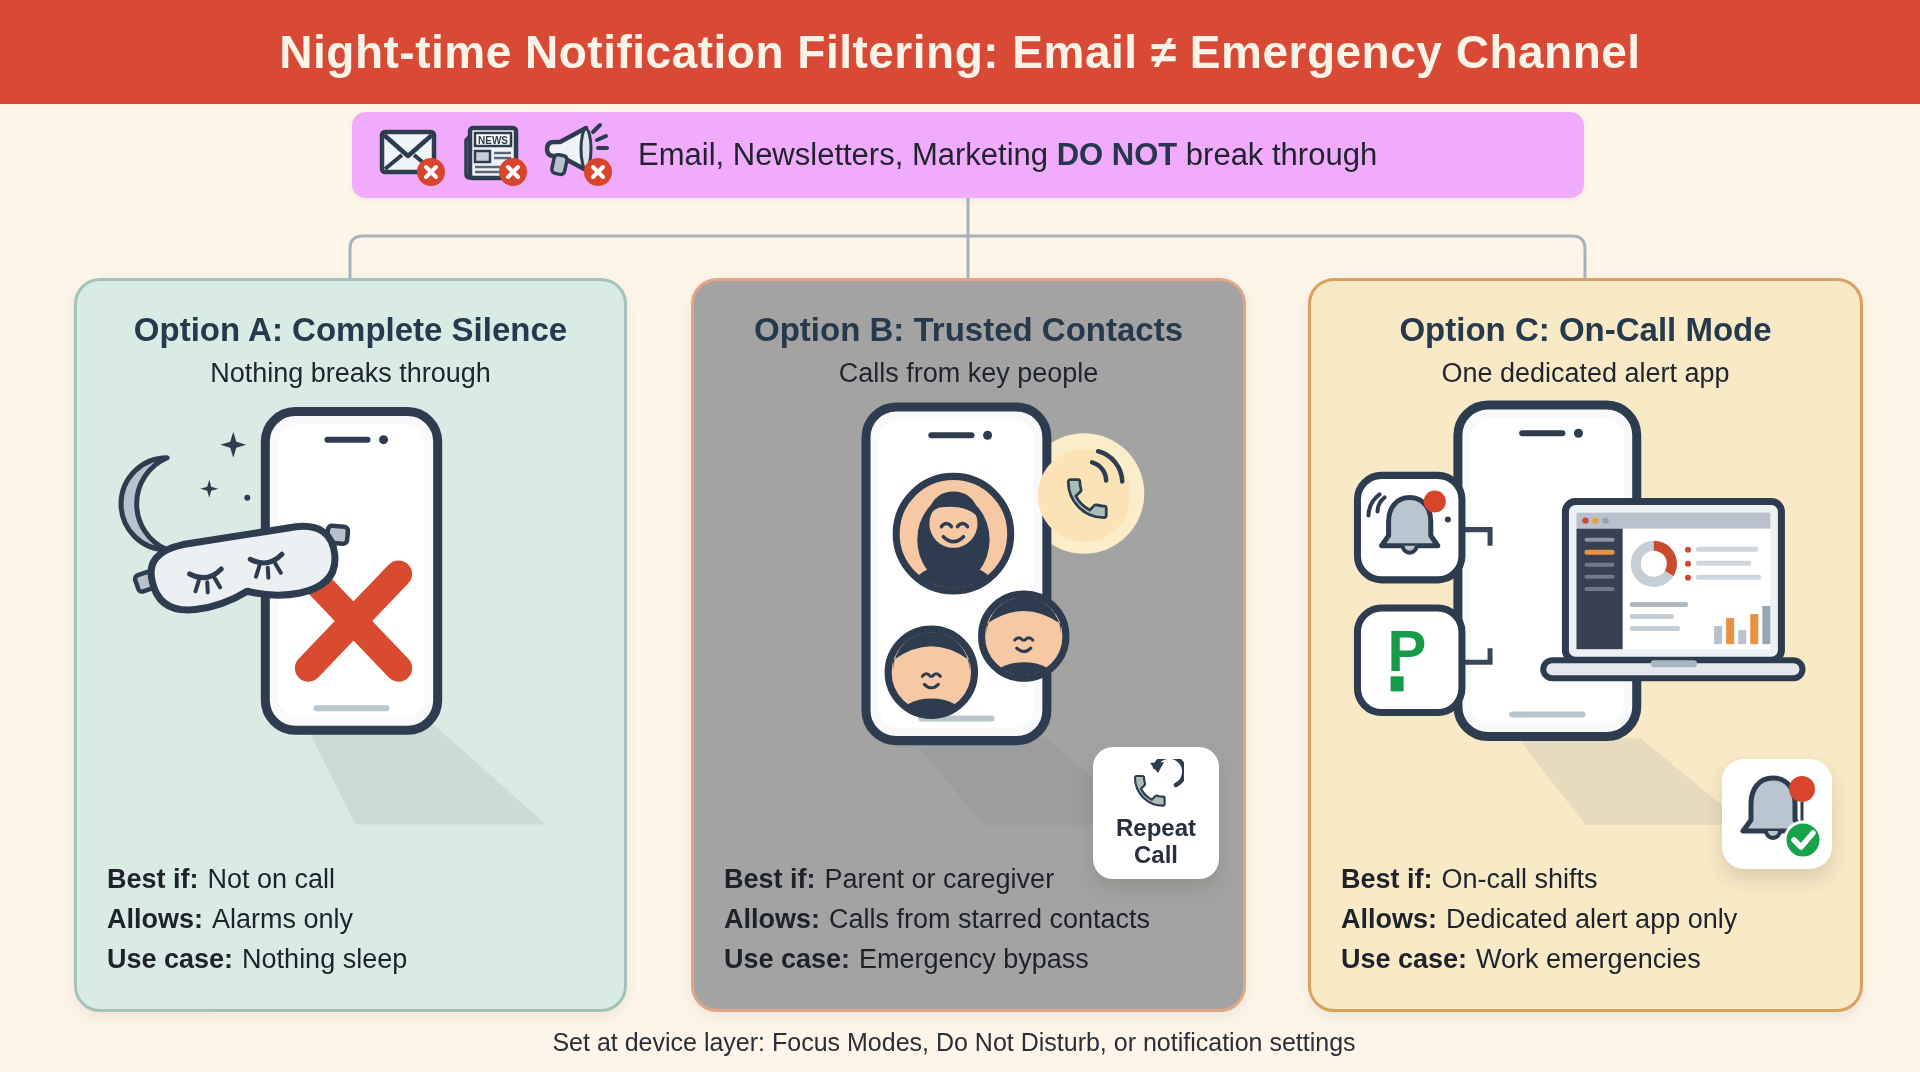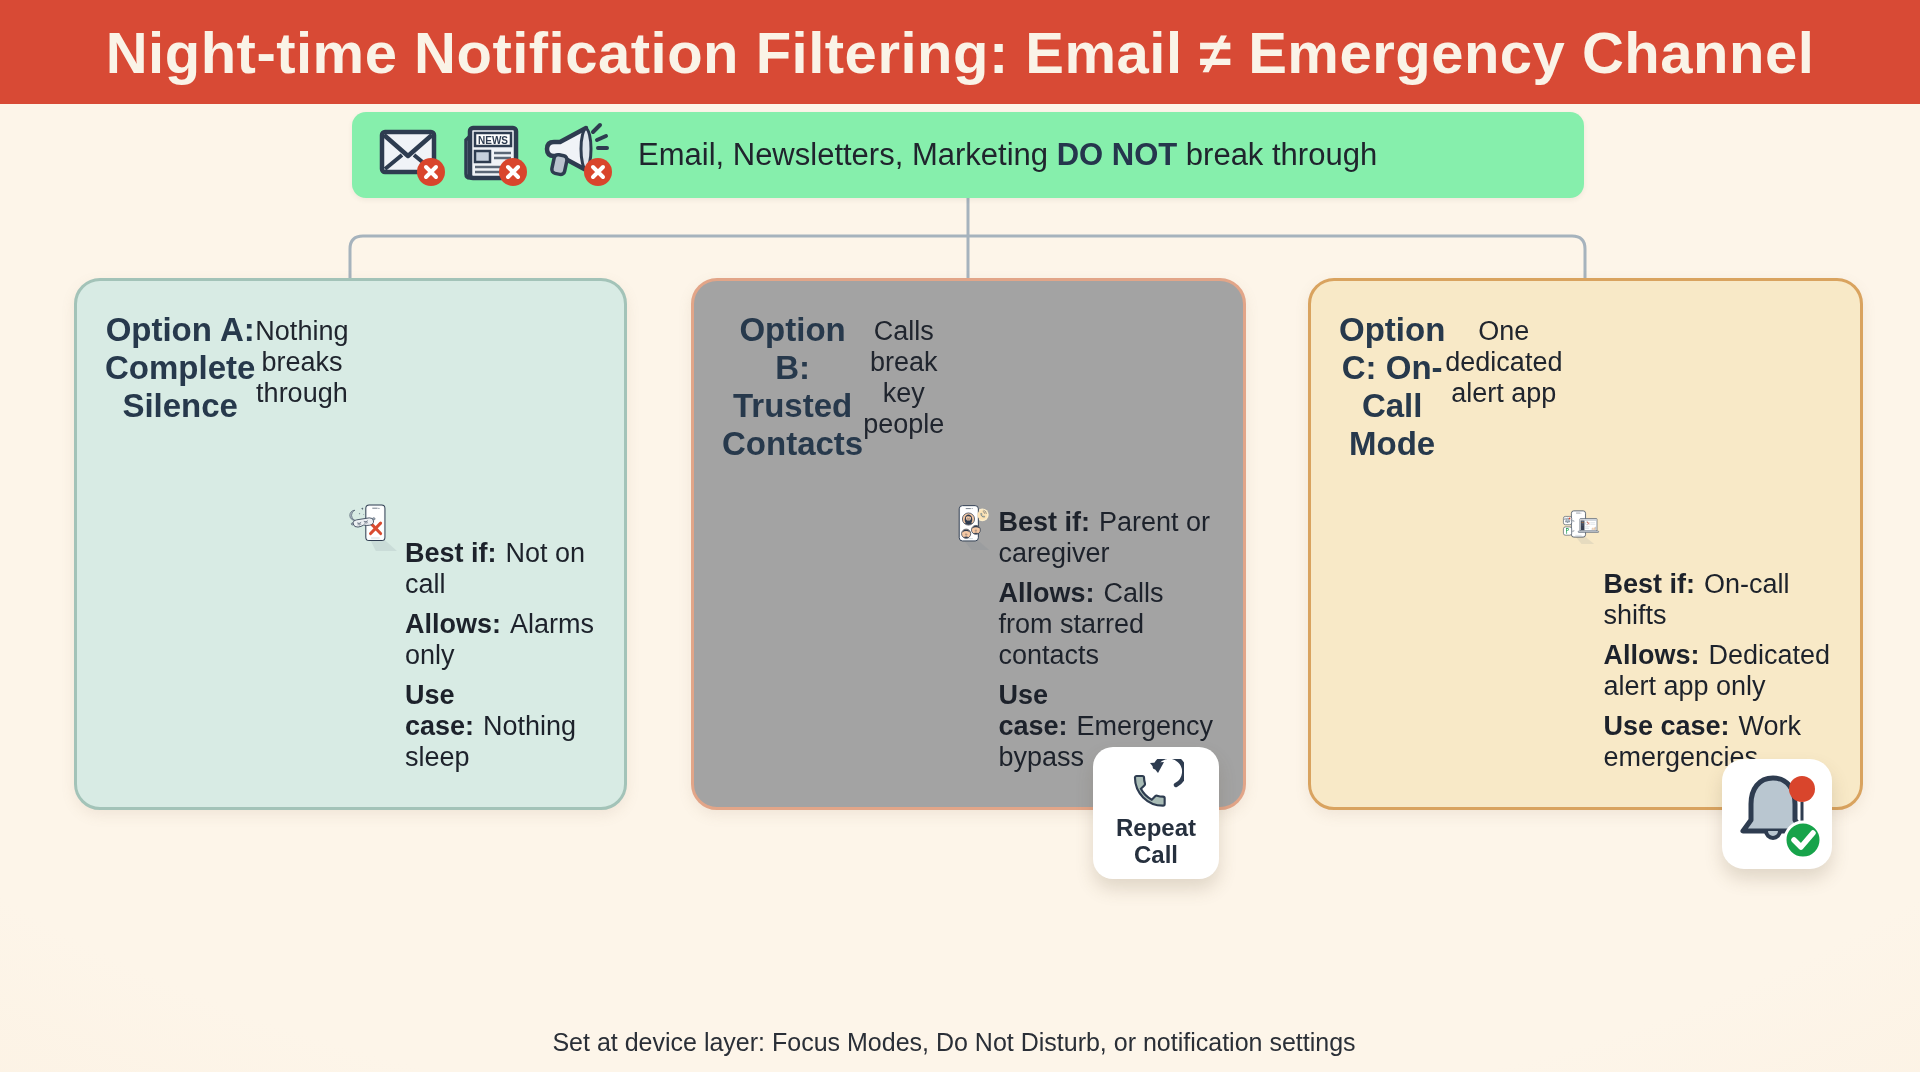--- a/index.html
+++ b/index.html
@@ -7,39 +7,39 @@
     width:1920px;height:1072px;position:relative;overflow:hidden;
     font-family:"Liberation Sans","DejaVu Sans",sans-serif;
     background:radial-gradient(130% 130% at 50% 38%, #fdf5e9 52%, #f9ead6 100%);
   }
   
   .header{
     position:absolute;left:0;top:0;width:1920px;height:104px;
     background:#d84a35;display:flex;align-items:center;justify-content:center;
   }
   .header h1{
-    margin:0;color:#faf3e7;font-size:58px;font-weight:700;letter-spacing:.5px;
+    margin:0;color:#faf3e7;font-size:46px;font-weight:700;letter-spacing:.5px;
   }
   
   .banner{
     position:absolute;left:352px;top:112px;width:1232px;height:86px;
-    background:#86efac;border-radius:14px;display:flex;align-items:center;
+    background:#f0abfc;border-radius:14px;display:flex;align-items:center;
     padding:0 10px 0 24px;box-sizing:border-box;z-index:2;
     box-shadow:0 2px 5px rgba(90,80,60,.08);
   }
   .banner .icons{display:flex;align-items:flex-end;gap:10px;margin-right:22px;}
   .banner .txt{font-size:31px;color:#20242d;white-space:nowrap;}
   .banner .txt b{color:#25364d;font-weight:800;}
   
   .connector{position:absolute;left:0;top:0;width:1920px;height:1072px;z-index:1;pointer-events:none;}
   
   .card{
-    position:absolute;top:278px;height:532px;border-radius:26px;
+    position:absolute;top:278px;height:734px;border-radius:26px;
     box-sizing:border-box;border:3px solid;z-index:2;
-    display:flex;flex-direction:row;padding:26px 28px 30px;
+    display:flex;flex-direction:column;padding:26px 28px 30px;
     box-shadow:0 5px 14px rgba(150,125,95,.12);
   }
   .card-a{left:74px;width:553px;background:#d8ebe4;border-color:#a3c3b8;}
   .card-b{left:691px;width:555px;background:#a3a3a3;border-color:#e2a588;}
   .card-c{left:1308px;width:555px;background:#f8e9c7;border-color:#d9a35f;}
   .card h2{margin:4px 0 0;text-align:center;font-size:33px;font-weight:700;color:#27394c;}
   .card .sub{margin-top:9px;text-align:center;font-size:27px;color:#20252e;}
   .illus{height:432px;margin-top:4px;}
   .illus svg{width:100%;height:100%;display:block;}
   .facts{margin-top:auto;display:flex;flex-direction:column;gap:9px;font-size:27px;color:#1d222b;padding:0 2px 4px;}
@@ -158,21 +158,21 @@
   </div>
   <div class="facts">
     <div class="fact"><b>Best if:</b><span>Not on call</span></div>
     <div class="fact"><b>Allows:</b><span>Alarms only</span></div>
     <div class="fact"><b>Use case:</b><span>Nothing sleep</span></div>
   </div>
 </div>
 
 <div class="card card-b">
   <h2>Option B: Trusted Contacts</h2>
-  <div class="sub">Calls break key people</div>
+  <div class="sub">Calls from key people</div>
   <div class="illus">
     <svg viewBox="0 0 490 430">
       <circle cx="360" cy="100" r="60" fill="#fbecca"></circle>
       <path d="M185,340 L320,342 L425,430 L260,430 Z" fill="rgba(110,125,140,0.13)"></path>
 
       <g>
         <rect x="143" y="14" width="180" height="332" rx="30" fill="#f7f9fa" stroke="#2e3c50" stroke-width="9"></rect>
         <rect x="156" y="27" width="154" height="306" rx="19" fill="#ffffff"></rect>
         <line x1="208" y1="42" x2="248" y2="42" stroke="#2e3c50" stroke-width="6" stroke-linecap="round"></line>
         <circle cx="264" cy="42" r="4.5" fill="#2e3c50"></circle>

